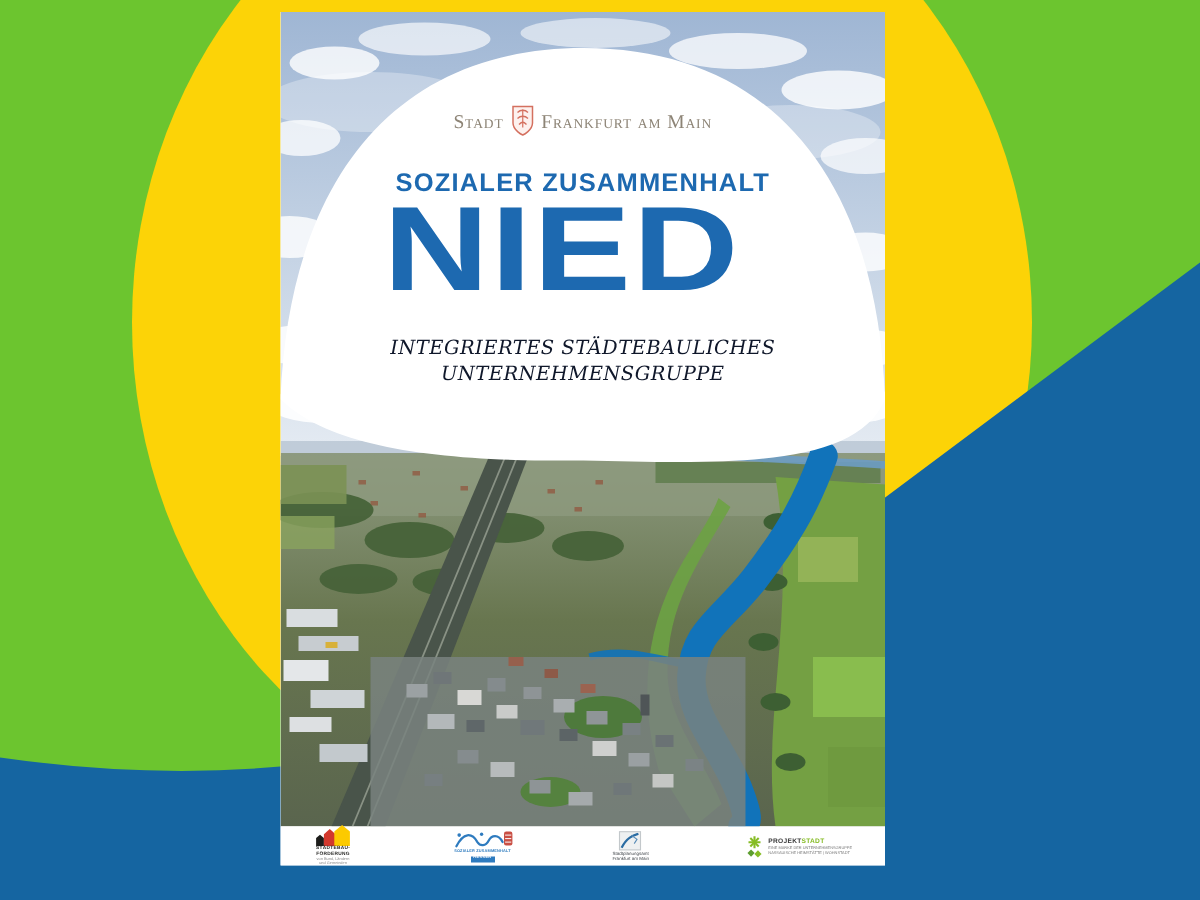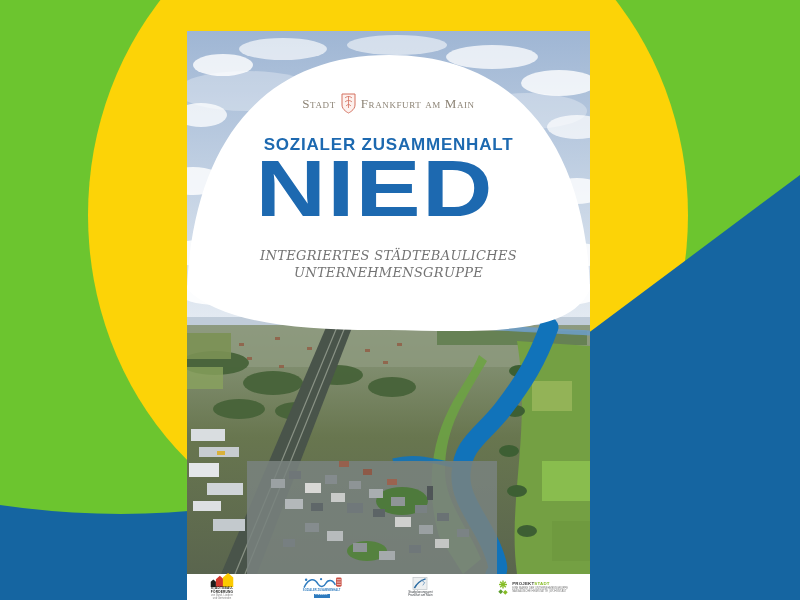--- a/index.html
+++ b/index.html
@@ -1,31 +1,31 @@
 <!DOCTYPE html>
 <html><head>
 <meta charset="utf-8">
 <style>
   html,body{margin:0;padding:0;}
   body{width:800px;height:600px;overflow:hidden;position:relative;background:#6cc52f;font-family:"Liberation Sans",sans-serif;}
   #bg{position:absolute;left:0;top:0;}
   
-  .poster{position:absolute;left:187px;top:31px;width:403px;height:569px;background:#ffffff;overflow:hidden;}
+  .poster{position:absolute;left:187px;top:8px;width:403px;height:569px;background:#ffffff;overflow:hidden;}
   .photo{position:absolute;left:0;top:0;width:403px;height:543px;}
   .blob{position:absolute;left:0;top:0;width:403px;height:320px;pointer-events:none;}
   .brand{position:absolute;top:62px;left:0;width:403px;display:flex;justify-content:center;align-items:center;gap:5px;
          font-family:"Liberation Serif",serif;font-variant:small-caps;font-size:13px;letter-spacing:.6px;color:#8d8476;}
   .kicker{position:absolute;top:104px;left:0;width:403px;text-align:center;
           font-size:17px;font-weight:800;letter-spacing:.8px;color:#1d69b0;}
   .bigTitle{position:absolute;top:116px;left:0;width:375px;text-align:center;
             font-size:80px;line-height:84px;font-weight:800;color:#1d69b0;}
   .bigTitle span{display:inline-block;transform:scaleX(1.22);letter-spacing:1px;}
   .subtitle{position:absolute;top:216px;left:0;width:403px;text-align:center;
             font-family:"DejaVu Serif",serif;font-style:italic;font-size:13px;line-height:17px;
-            letter-spacing:.3px;color:#737373;}
+            letter-spacing:.3px;color:#0f172a;}
   
   .fstrip{position:absolute;left:0;bottom:0;width:403px;height:26px;background:#ffffff;
           display:flex;align-items:center;justify-content:space-between;padding:0 22px;box-sizing:border-box;}
   .flogo{display:flex;flex-direction:column;align-items:center;justify-content:center;line-height:1.15;}
   .t1{font-size:3.2px;font-weight:bold;color:#1d1d1b;letter-spacing:.2px;}
   .t2{font-size:2.6px;color:#8a8a8a;}
   .lz2-l1{font-size:2.6px;font-weight:bold;color:#2e7bbf;letter-spacing:.1px;}
   .lz2-bar{background:#2e7bbf;color:#ffffff;font-size:2.5px;font-weight:bold;padding:.6px 2px;margin-top:.5px;letter-spacing:.3px;}
   .lz3-t{font-size:3px;color:#3a3f44;}
   .lz4{flex-direction:row;gap:3px;align-items:center;}

